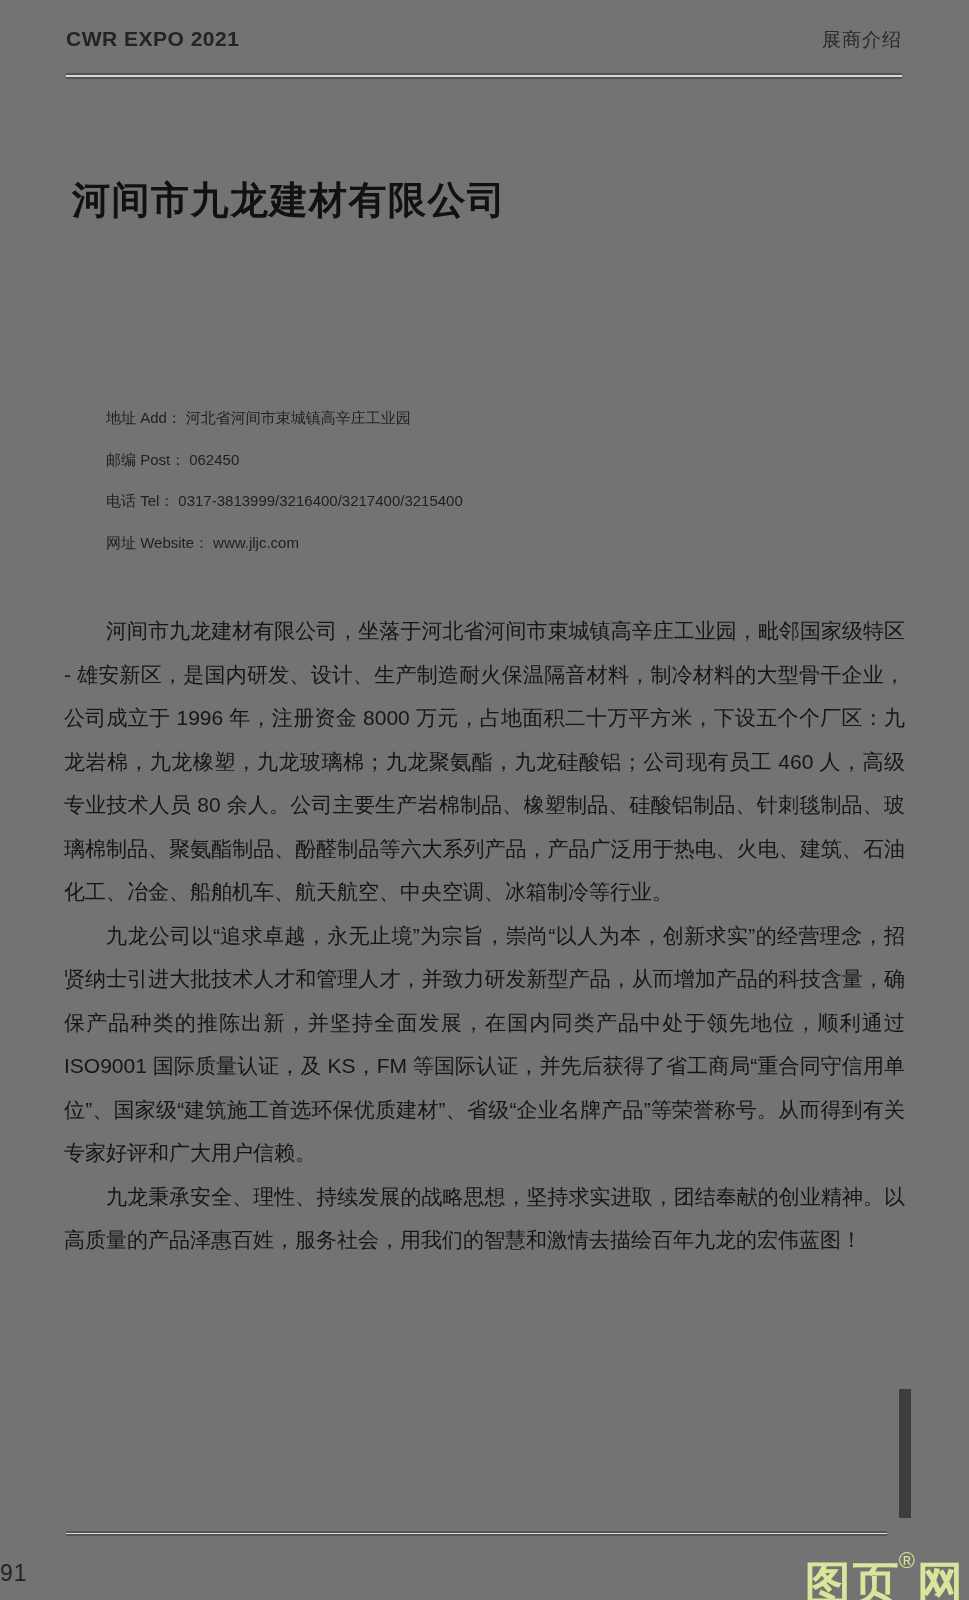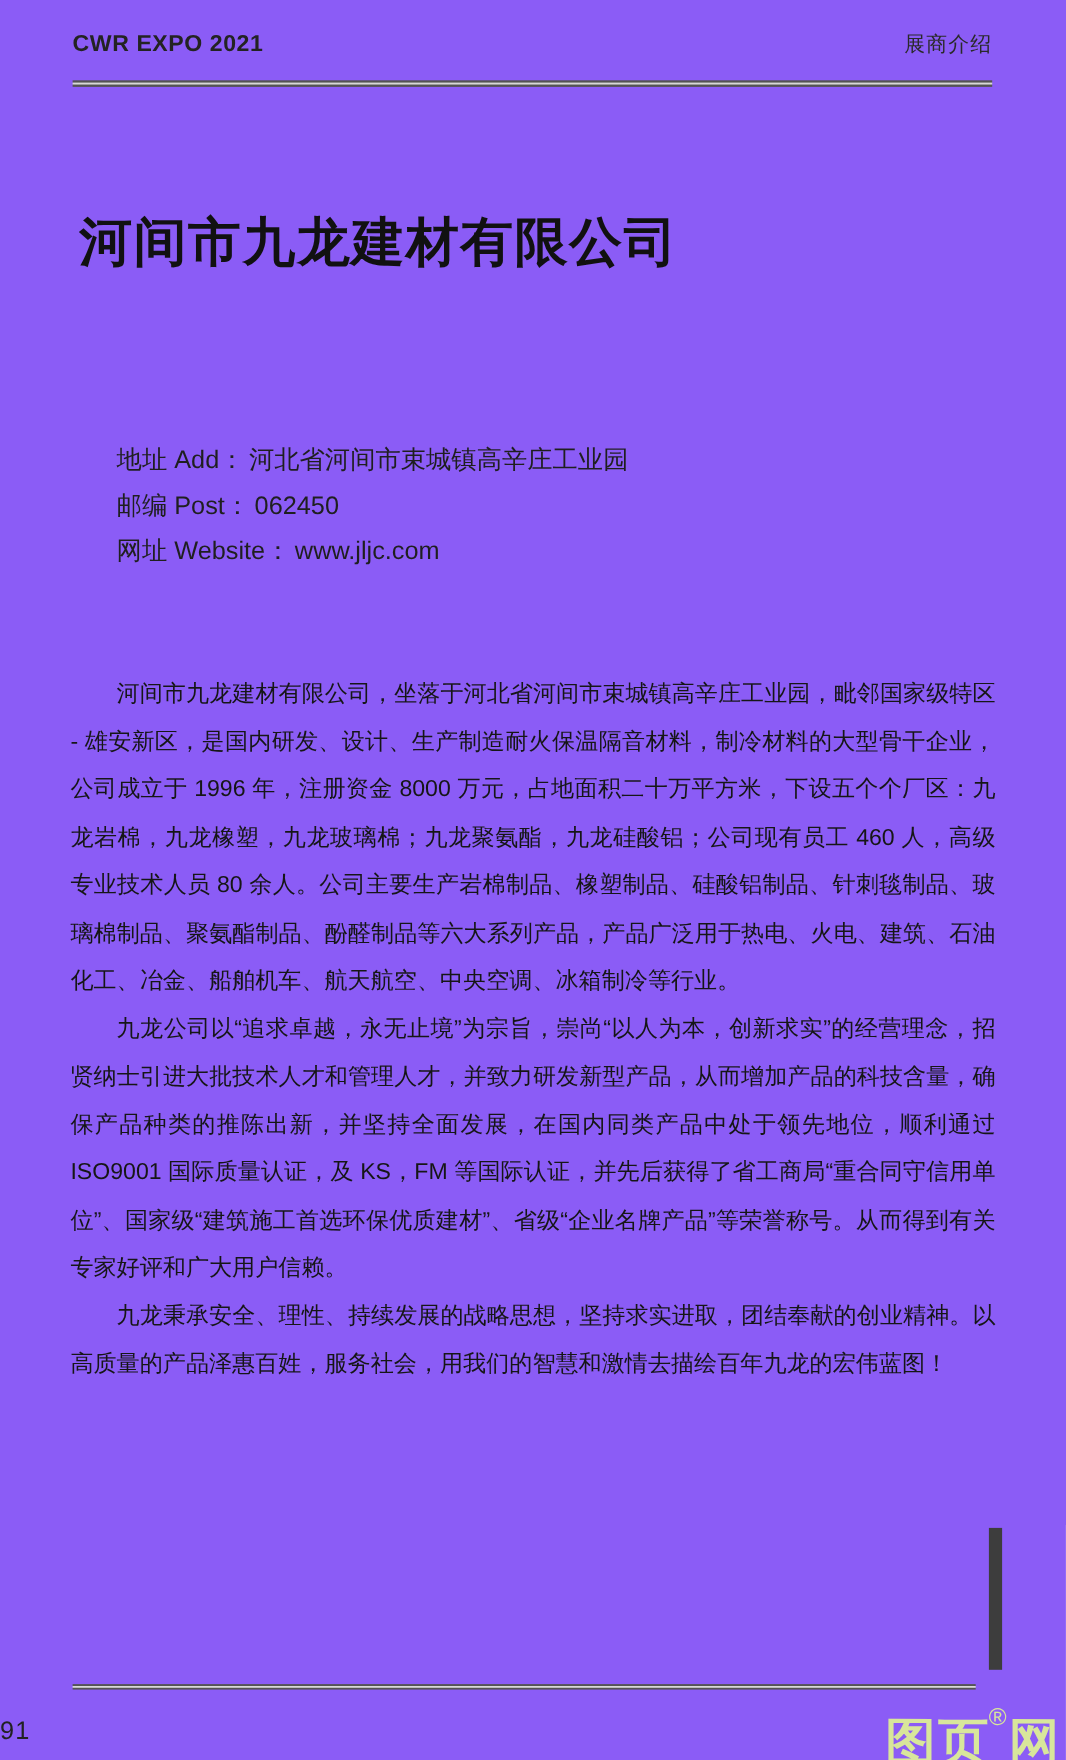--- a/index.html
+++ b/index.html
@@ -1,20 +1,20 @@
 <!DOCTYPE html>
 <html><head>
 <meta charset="utf-8">
 <style>
   * { margin:0; padding:0; box-sizing:border-box; }
   html,body { background:#ffffff; }
   .page {
     position:relative;
     width:969px; height:1600px;
-    background:#8b5cf6;
+    background:#737373;
     overflow:hidden;
     font-family:"Liberation Sans","DejaVu Sans",sans-serif;
     color:#1c1c1c;
   }
   
   .header {
     position:absolute; top:27px; left:66px; width:836px;
     display:flex; justify-content:space-between; align-items:baseline;
   }
   .header-left {
@@ -30,33 +30,33 @@
       #545454 0%, #545454 30%,
       #d8d8d8 38%, #d8d8d8 60%,
       #545454 68%, #545454 100%);
   }
   .rule-top { top:73px; left:66px; width:836px; }
   .rule-bottom { top:1531px; left:66px; width:821px; height:5px; }
 
   
   .company-title {
     position:absolute; top:175px; left:72px;
-    font-size:48px; font-weight:800; letter-spacing:1.5px; color:#111;margin-top:13px;
+    font-size:38px; font-weight:800; letter-spacing:1.5px; color:#111;
   }
 
   
   .section-heading {
     position:absolute; top:304px; left:64px;
     font-size:25px; font-weight:500; color:#1f1f1f; letter-spacing:0.3px;
   }
 
   
   .contact {
     position:absolute; top:397px; left:106px;
-    font-size:23px; color:#1f1f1f;
+    font-size:15px; color:#1f1f1f;
   }
   .contact-line { line-height:41.5px; white-space:nowrap; }
   .contact-line .value { margin-left:4px; }
 
   
   .body-text {
     position:absolute; top:609px; left:64px; width:841px;
     font-size:21px; line-height:43.5px;
     text-align:justify; text-justify:inter-ideograph;
     color:#161616;
@@ -102,20 +102,23 @@
 
 
   <div class="contact">
     <div class="contact-line">
       <span class="label">地址 Add：</span><span class="value">河北省河间市束城镇高辛庄工业园</span>
     </div>
     <div class="contact-line">
       <span class="label">邮编 Post：</span><span class="value">062450</span>
     </div>
     <div class="contact-line">
+      <span class="label">电话 Tel：</span><span class="value">0317-3813999/3216400/3217400/3215400</span>
+    </div>
+    <div class="contact-line">
       <span class="label">网址 Website：</span><span class="value">www.jljc.com</span>
     </div>
   </div>
 
   <div class="body-text">
     <p>河间市九龙建材有限公司，坐落于河北省河间市束城镇高辛庄工业园，毗邻国家级特区 - 雄安新区，是国内研发、设计、生产制造耐火保温隔音材料，制冷材料的大型骨干企业，公司成立于 1996 年，注册资金 8000 万元，占地面积二十万平方米，下设五个个厂区：九龙岩棉，九龙橡塑，九龙玻璃棉；九龙聚氨酯，九龙硅酸铝；公司现有员工 460 人，高级专业技术人员 80 余人。公司主要生产岩棉制品、橡塑制品、硅酸铝制品、针刺毯制品、玻璃棉制品、聚氨酯制品、酚醛制品等六大系列产品，产品广泛用于热电、火电、建筑、石油化工、冶金、船舶机车、航天航空、中央空调、冰箱制冷等行业。</p>
     <p>九龙公司以“追求卓越，永无止境”为宗旨，崇尚“以人为本，创新求实”的经营理念，招贤纳士引进大批技术人才和管理人才，并致力研发新型产品，从而增加产品的科技含量，确保产品种类的推陈出新，并坚持全面发展，在国内同类产品中处于领先地位，顺利通过 ISO9001 国际质量认证，及 KS，FM 等国际认证，并先后获得了省工商局“重合同守信用单位”、国家级“建筑施工首选环保优质建材”、省级“企业名牌产品”等荣誉称号。从而得到有关专家好评和广大用户信赖。</p>
     <p>九龙秉承安全、理性、持续发展的战略思想，坚持求实进取，团结奉献的创业精神。以高质量的产品泽惠百姓，服务社会，用我们的智慧和激情去描绘百年九龙的宏伟蓝图！</p>
   </div>
 

